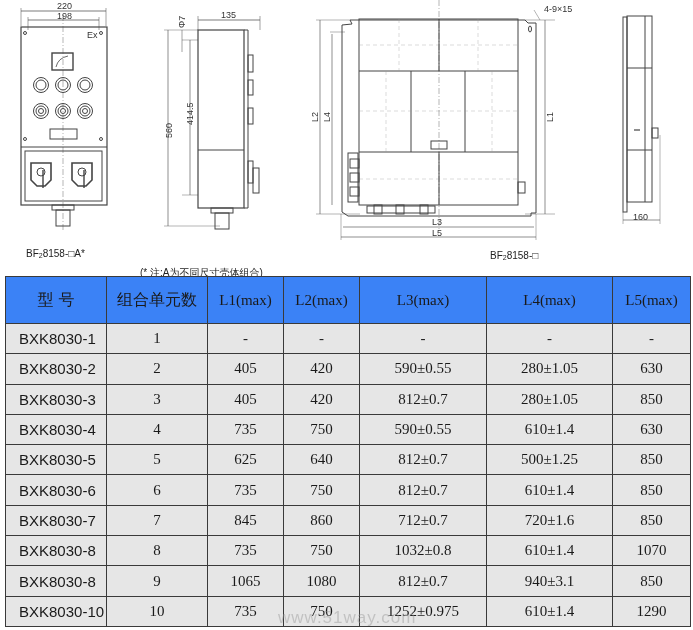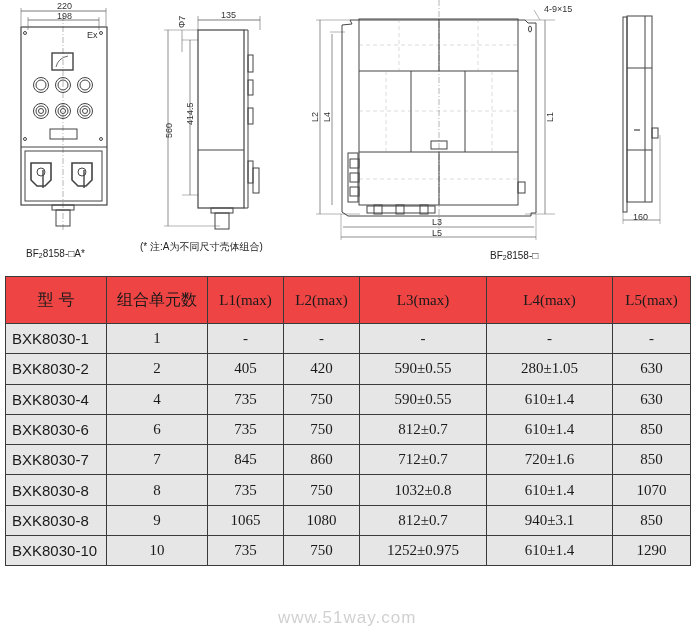--- a/index.html
+++ b/index.html
@@ -7,24 +7,24 @@
   body { position: relative; font-family: "Liberation Sans", "DejaVu Sans", sans-serif; color: #222; }
 
   .drawing-area { position: absolute; left: 0; top: 0; width: 608px; height: 272px; }
   .drawing-area svg { position: absolute; left: 0; top: 0; }
   .dim-text { font-family: "Liberation Sans", sans-serif; font-size: 9px; fill: #333; }
   .caption { position: absolute; font-family: "Liberation Sans", sans-serif; font-size: 10px; color: #222; white-space: nowrap; }
   .caption sub { font-size: 7px; vertical-align: -1px; }
 
   .spec-table { position: absolute; left: 5px; top: 276px; border-collapse: collapse; table-layout: fixed; }
   .spec-table th, .spec-table td { border: 1.5px solid #3a3a3a; text-align: center; white-space: nowrap; }
-  .spec-table th { background: #ef4444; height: 47px; font-family: "Liberation Serif", "DejaVu Serif", serif; font-weight: normal; font-size: 15px; color: #1a1a1a; }
+  .spec-table th { background: #3b82f6; height: 47px; font-family: "Liberation Serif", "DejaVu Serif", serif; font-weight: normal; font-size: 15px; color: #1a1a1a; }
   .spec-table th.cn { font-family: "DejaVu Sans", sans-serif; font-size: 16px; }
   .spec-table td { background: #e6e6e6; height: 30.3px; font-family: "Liberation Serif", "DejaVu Serif", serif; font-size: 15px; color: #1a1a1a; }
-  .spec-table td.model { text-align: left; font-family: "Liberation Sans", "DejaVu Sans", sans-serif; font-size: 15px; padding-left: 6px; }
+  .spec-table td.model { text-align: left; font-family: "Liberation Sans", "DejaVu Sans", sans-serif; font-size: 15px; padding-left: 13px; }
 
   .watermark { position: absolute; left: 270px; top: 608px; font-family: "Liberation Sans", sans-serif; font-size: 17px; color: rgba(150,150,150,0.45); letter-spacing: 1px; margin-left: 8px; }
 </style>
 </head>
 <body>
 
 <div class="drawing-area">
   <svg width="693" height="272" viewBox="0 0 693 272" xmlns="http://www.w3.org/2000/svg">
     <g stroke="#444" fill="none" stroke-width="1">
 
@@ -188,21 +188,21 @@
     <text class="dim-text" transform="translate(330,122) rotate(-90)">L4</text>
     <text class="dim-text" transform="translate(553,122) rotate(-90)">L1</text>
     <text class="dim-text" x="432" y="225">L3</text>
     <text class="dim-text" x="432" y="236">L5</text>
     <text class="dim-text" x="633" y="220">160</text>
   </svg>
 
   <div class="caption" style="left:26px; top:248px;">
     <span>BF</span><sub>2</sub><span>8158-□A*</span>
   </div>
-  <div class="caption" style="left:140px; top:240px;">(* 注:A为不同尺寸壳体组合)</div>
+  <div class="caption" style="left:140px; top:266px;">(* 注:A为不同尺寸壳体组合)</div>
   <div class="caption" style="left:490px; top:250px;">
     <span>BF</span><sub>2</sub><span>8158-□</span>
   </div>
 </div>
 
 <table class="spec-table">
   <colgroup>
     <col style="width:101px">
       <col style="width:101px">
       <col style="width:76px">
@@ -235,29 +235,47 @@
     <tr>
       <td class="model">BXK8030-2</td>
       <td>2</td>
       <td>405</td>
       <td>420</td>
       <td>590±0.55</td>
       <td>280±1.05</td>
       <td>630</td>
     </tr>
     <tr>
+      <td class="model">BXK8030-3</td>
+      <td>3</td>
+      <td>405</td>
+      <td>420</td>
+      <td>812±0.7</td>
+      <td>280±1.05</td>
+      <td>850</td>
+    </tr>
+    <tr>
       <td class="model">BXK8030-4</td>
       <td>4</td>
       <td>735</td>
       <td>750</td>
       <td>590±0.55</td>
       <td>610±1.4</td>
       <td>630</td>
     </tr>
     <tr>
+      <td class="model">BXK8030-5</td>
+      <td>5</td>
+      <td>625</td>
+      <td>640</td>
+      <td>812±0.7</td>
+      <td>500±1.25</td>
+      <td>850</td>
+    </tr>
+    <tr>
       <td class="model">BXK8030-6</td>
       <td>6</td>
       <td>735</td>
       <td>750</td>
       <td>812±0.7</td>
       <td>610±1.4</td>
       <td>850</td>
     </tr>
     <tr>
       <td class="model">BXK8030-7</td>

